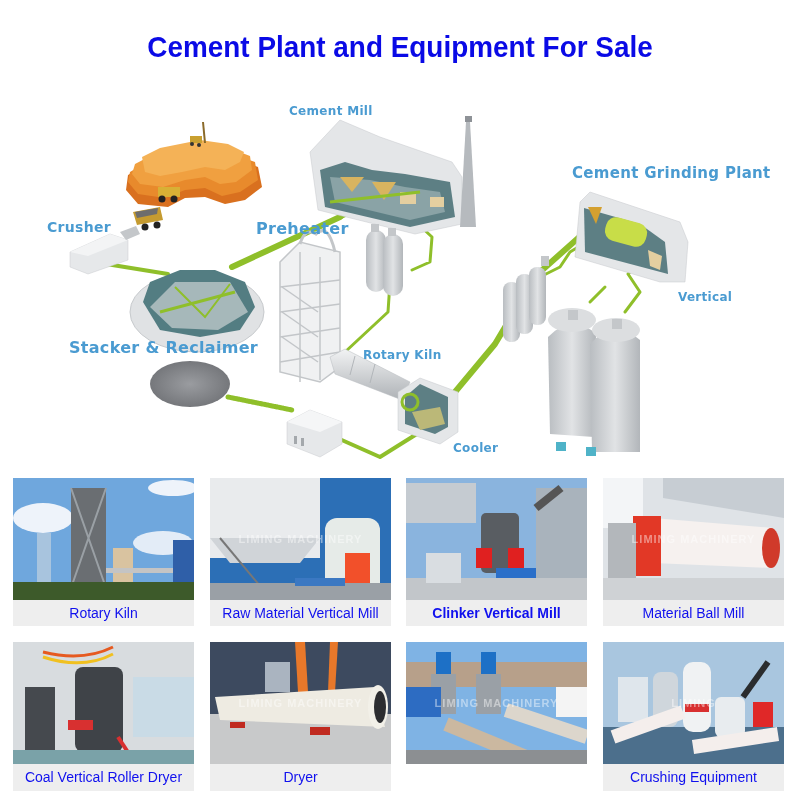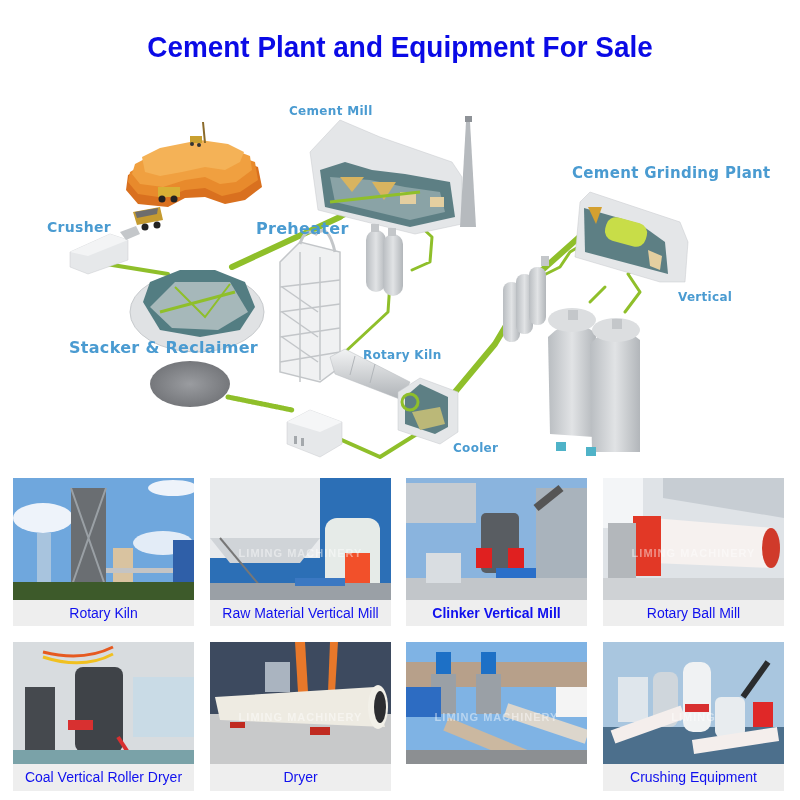--- a/index.html
+++ b/index.html
@@ -26,21 +26,21 @@
   .card .caption {
     height: 26px; background: #eeeeee; color: #1010ee;
     font-family: "Liberation Sans", sans-serif; font-size: 14px;
     text-align: center; line-height: 26px; white-space: nowrap;
   }
   .card.row2 .caption { height: 27px; line-height: 27px; }
   .photo svg { position: absolute; left: 0; top: 0; }
   .watermark {
     position: absolute; left: 0; top: 55px; width: 181px; text-align: center;
     font-family: "Liberation Sans", sans-serif; font-weight: bold; font-size: 11px;
-    color: rgba(255,255,255,0.45); letter-spacing: 1px; margin-top: 14px;
+    color: rgba(255,255,255,0.45); letter-spacing: 1px;
   }
 </style>
 </head>
 <body>
 
 <div class="page-title">Cement Plant and Equipment For Sale</div>
 
 <div class="diagram">
   <svg width="800" height="390" viewBox="0 80 800 390">
     <defs>
@@ -258,21 +258,21 @@
       <path d="M60 0 L181 0 L181 40 L60 20 Z" fill="#c7cdd3"></path>
       <rect x="0" y="0" width="40" height="50" fill="#f3f5f7"></rect>
       <path d="M50 40 L170 50 L170 90 L50 85 Z" fill="#f6f1ef"></path>
       <ellipse cx="168" cy="70" rx="9" ry="20" fill="#d03a2a"></ellipse>
       <rect x="30" y="38" width="28" height="60" fill="#e23826"></rect>
       <rect x="5" y="45" width="28" height="72" fill="#b3b7bb"></rect>
       <rect x="0" y="100" width="181" height="22" fill="#cfd2d5"></rect>
     </svg>
     <div class="watermark">LIMING MACHINERY</div>
   </div>
-  <div class="caption">Rotary Ball Mill</div>
+  <div class="caption">Material Ball Mill</div>
 </div>
 
 <div class="card row2" style="left:13px; top:642px;">
   <div class="photo">
     <svg width="181" height="122">
       <rect width="181" height="122" fill="#d8dcdf"></rect>
       <rect x="120" y="35" width="61" height="60" fill="#c9dbe6"></rect>
       <path d="M30 10 Q70 20 100 5" stroke="#e65a20" stroke-width="3" fill="none"></path>
       <path d="M30 15 Q70 28 100 12" stroke="#f0c020" stroke-width="3" fill="none"></path>
       <rect x="12" y="45" width="30" height="65" fill="#45494e"></rect>

